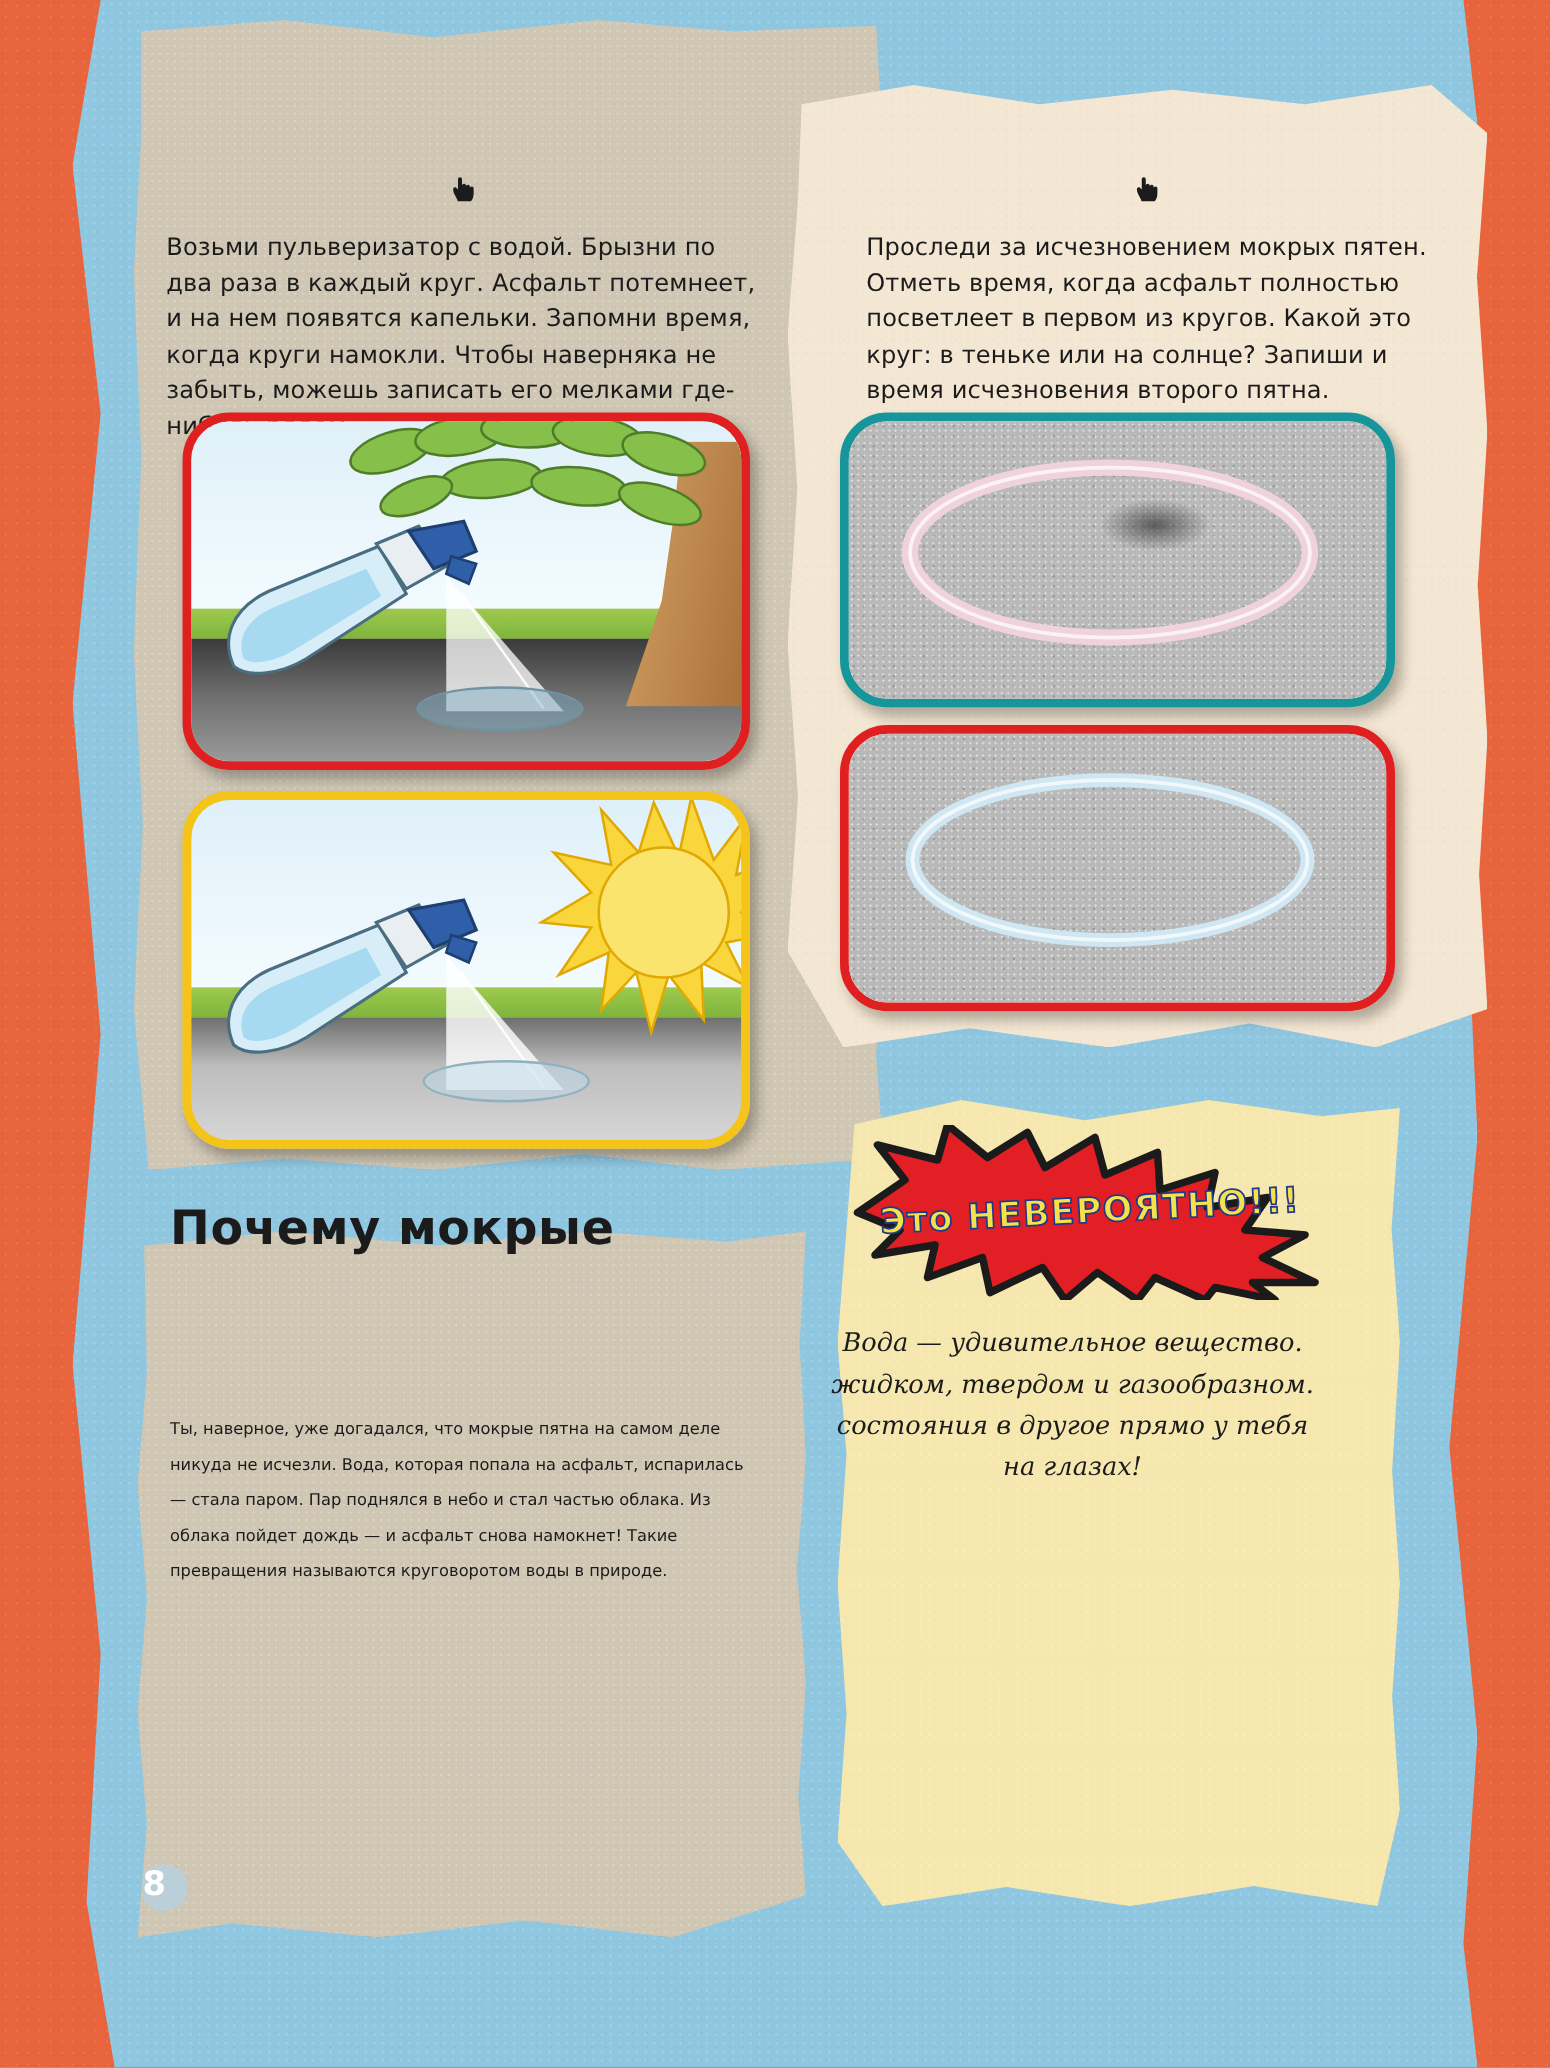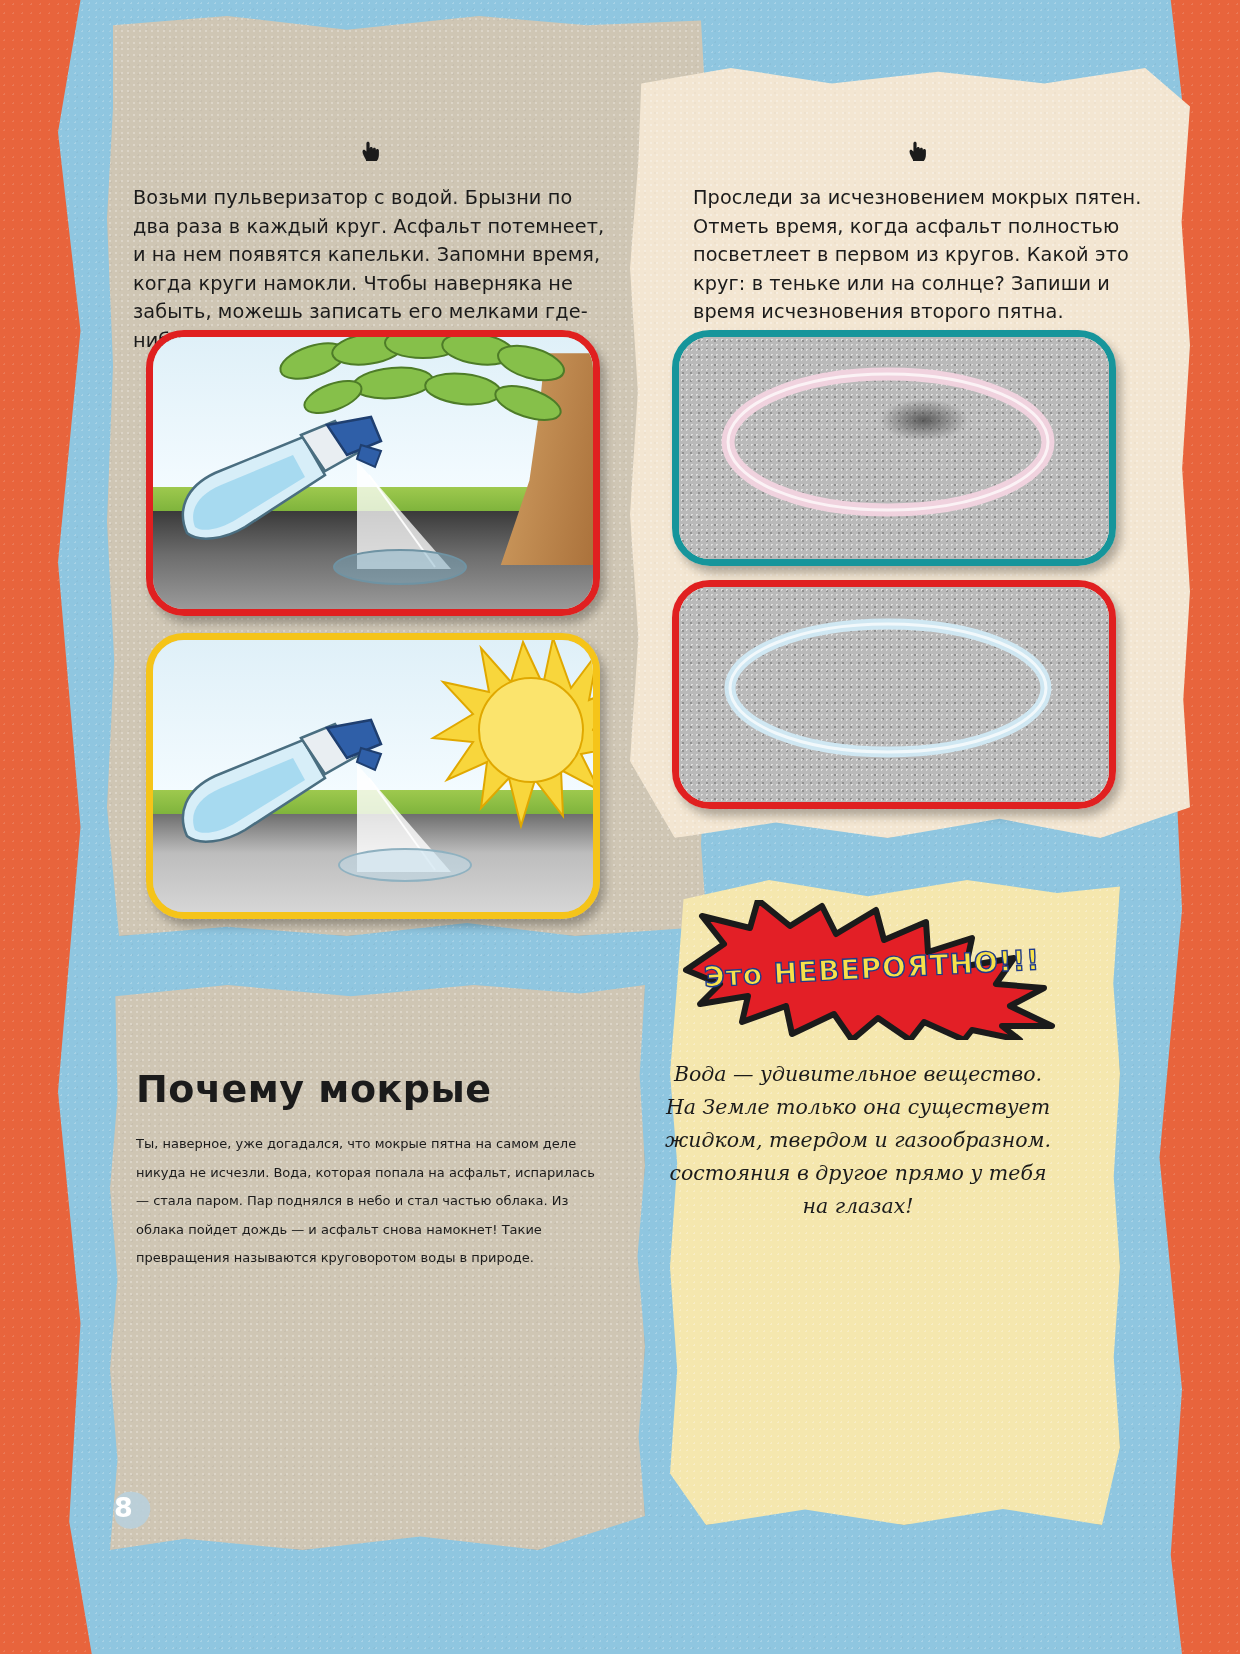--- a/index.html
+++ b/index.html
@@ -71,21 +71,21 @@
 
   
   .step{position:absolute;display:flex;gap:24px;align-items:center;flex-direction:column;}
   .step .num{flex:0 0 auto;width:18px;height:22px;position:relative;top:2px;}
   .step p{margin:0;font-size:19.3px;line-height:28.5px;color:#1b1b1b;
     font-family:"DejaVu Sans", sans-serif;font-weight:500;letter-spacing:.1px;}
   #step1{left:133px;top:138px;width:475px;}
   #step2{left:693px;top:138px;width:450px;}
 
   
-  .heading{position:absolute;left:136px;top:1066px;width:420px;
+  .heading{position:absolute;left:136px;top:959px;width:420px;
     font-size:38px;line-height:46px;font-weight:bold;color:#1b1b1b;letter-spacing:.5px;}
   .bodytext{position:absolute;left:136px;top:1130px;width:470px;
     font-size:13px;line-height:28.6px;color:#1b1b1b;font-weight:500;}
   .bodytext p{margin:0;}
 
   
   .note-text{position:absolute;left:652px;top:1058px;width:412px;text-align:center;
     font-family:"DejaVu Serif", serif;font-size:20.5px;line-height:33px;color:#1b1b1b;
     font-style:italic;}
   .note-text p{margin:0;}
@@ -268,21 +268,20 @@
 
 <div class="burst">
   <svg width="400" height="140" viewBox="0 0 400 140">
     <path d="M14 70 L52 44 L30 16 L78 28 L86 0 L118 26 L150 6 L164 34 L204 10 L212 40 L254 22 L256 52 L300 38 L294 66 L342 58 L324 84 L372 88 L338 106 L380 126 L330 126 L348 140 L300 130 L292 140 L252 122 L238 140 L206 118 L180 140 L162 114 L120 134 L114 106 L70 122 L76 96 L28 104 L48 84 Z" fill="#e31f26" stroke="#1b1b1b" stroke-width="6" stroke-linejoin="round"></path>
   </svg>
   <div class="burst-label">Это НЕВЕРОЯТНО!!!</div>
 </div>
 
 <div class="note-text">
   <p>Вода — удивительное вещество.</p>
-  <p>На Земле только она существует</p>
   <p>жидком, твердом и газообразном.</p>
   <p>состояния в другое прямо у тебя</p>
   <p>на глазах!</p>
 </div>
 
 <div class="pagenum">
   <svg width="46" height="46" viewBox="0 0 46 46">
     <path d="M6 22 C4 10 14 2 26 4 C40 6 46 18 40 30 C34 42 18 44 10 36 C6 32 7 26 6 22 Z" fill="#b8cfdb" opacity=".9"></path>
   </svg>
   <span>8</span>

